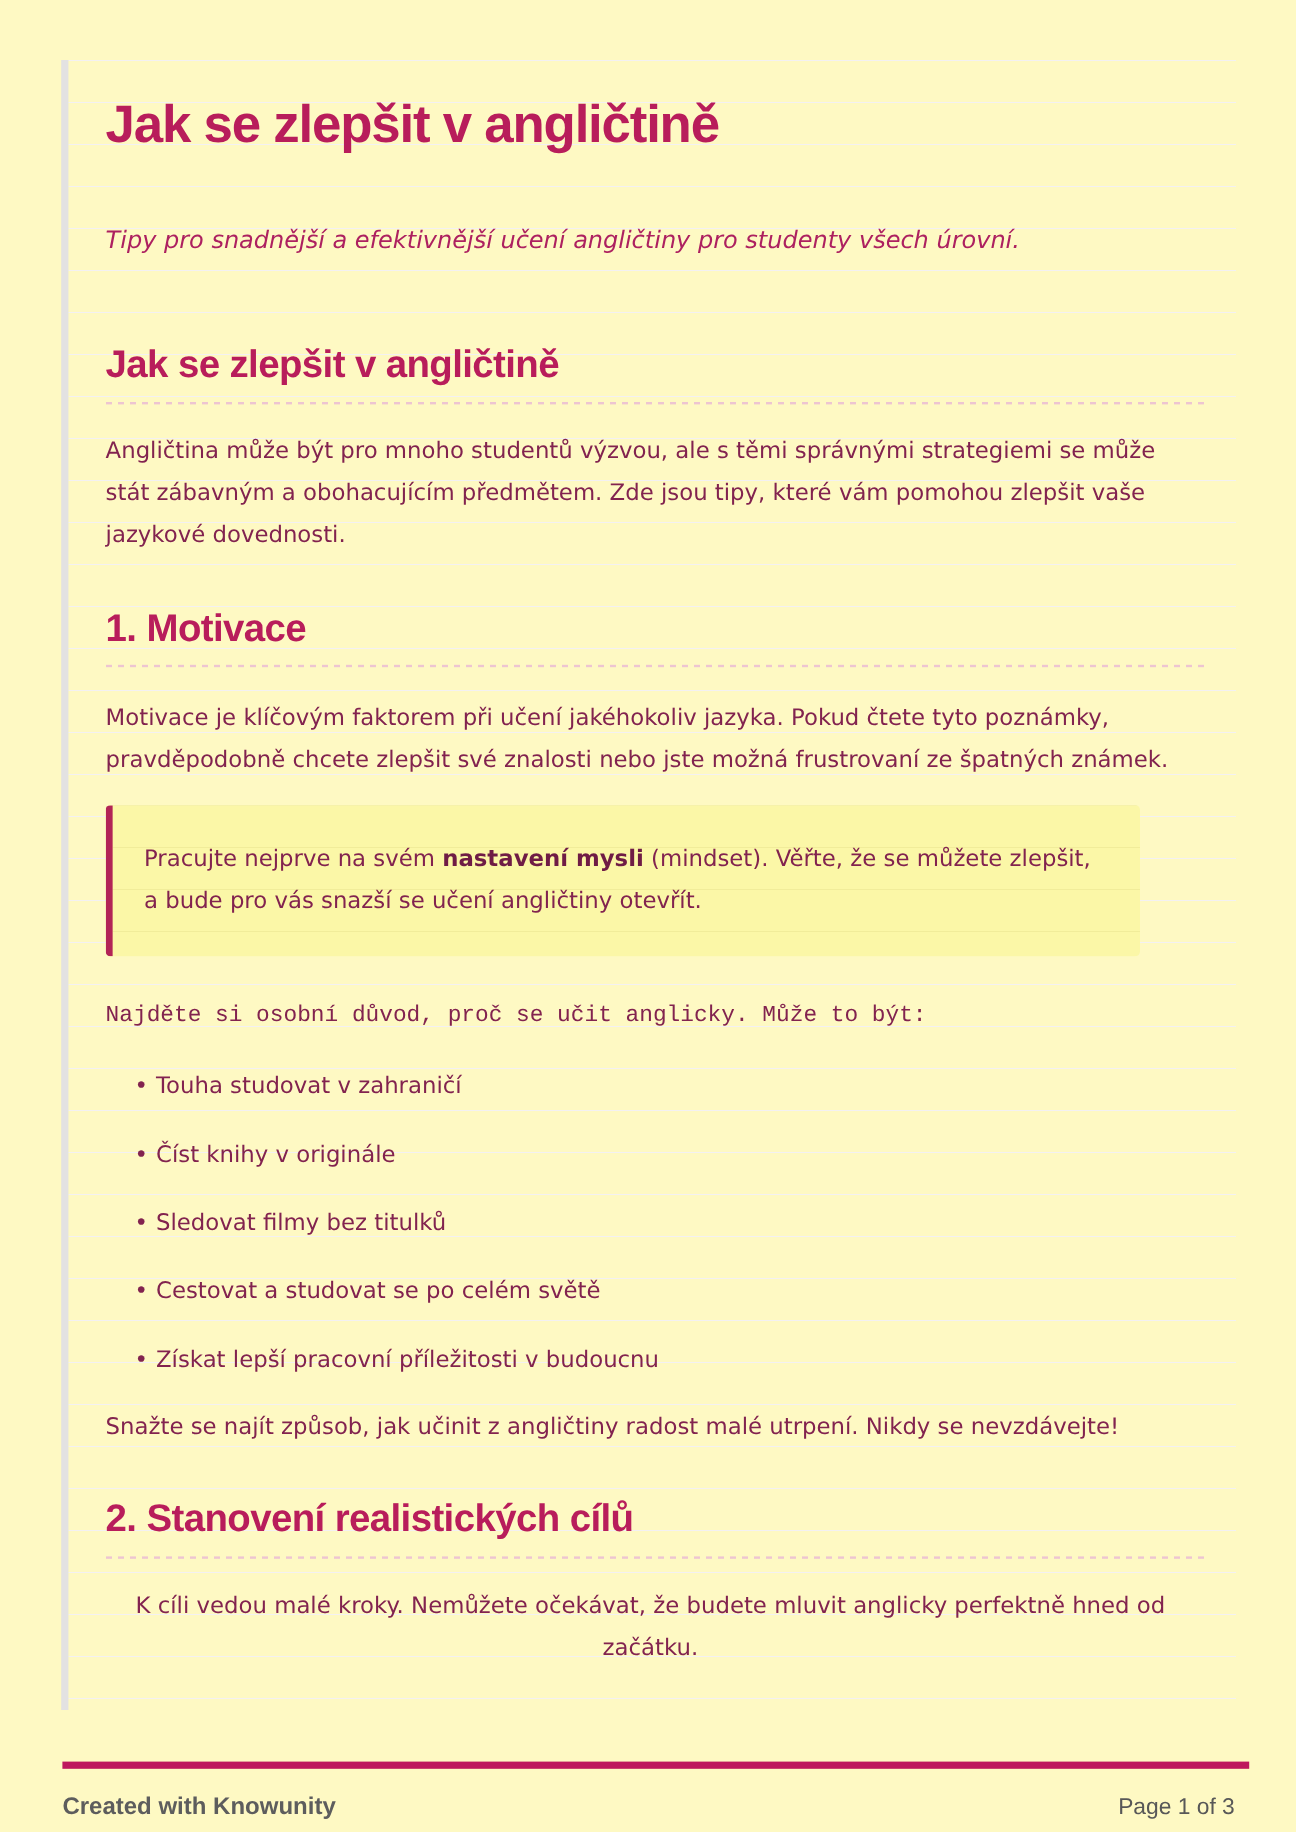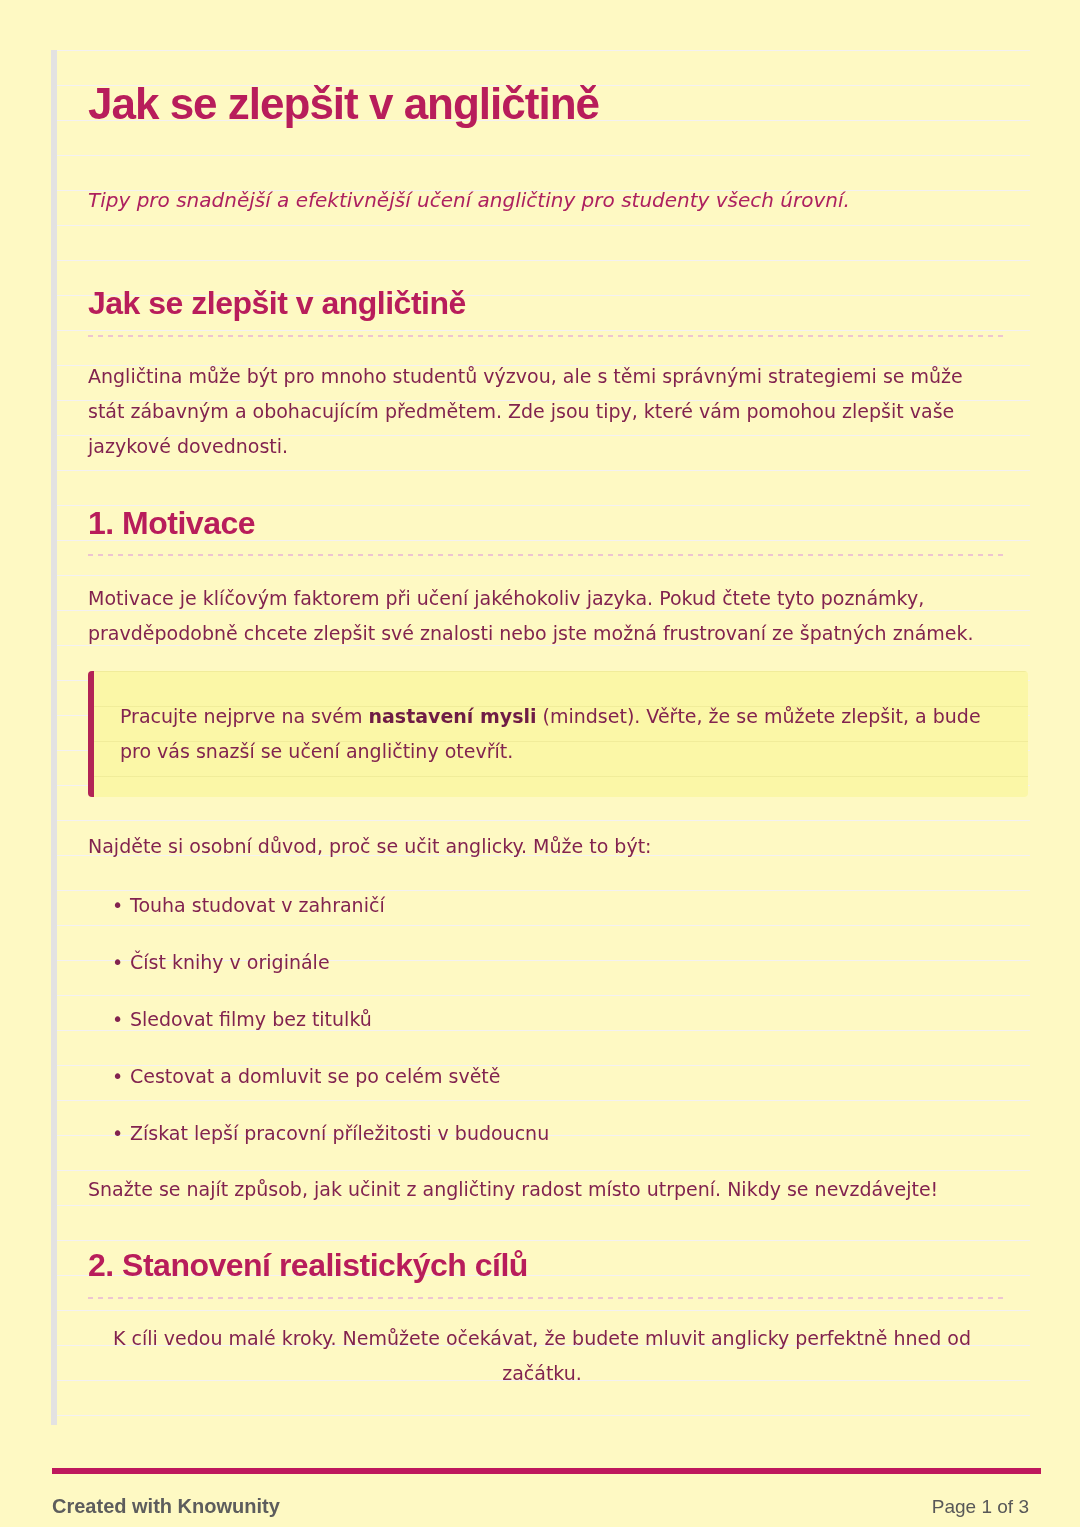--- a/index.html
+++ b/index.html
@@ -67,26 +67,26 @@
       transparent 5px, transparent 10px);
   }
   p.body {
     font-size: 19px;
     line-height: 35px;
     color: #82234f;
     width: 908px;
   }
   .p-intro     { margin-top: 22px; }
   .p-s1        { margin-top: 25px; }
-  .p-listintro { margin-top: 32px; }
+  .p-listintro { margin-top: 32px; font-family: Liberation Mono, monospace; }
   .p-outro     { margin-top: 21px; }
   .p-s2        { margin-top: 22px; text-align: center; }
   .callout {
     margin-top: 20px;
-    width: 940px;
+    width: 862px;
     border-left: 6px solid #b22456;
     border-radius: 4px;
     background-color: #fbf7a7;
     background-image: repeating-linear-gradient(
       to bottom,
       rgba(120,110,0,0.08) 0px, rgba(120,110,0,0.08) 1px,
       transparent 1px, transparent 35px);
     padding: 28px 28px 28px 26px;
   }
   .callout p.body { width: auto; }
@@ -161,25 +161,25 @@
       <div class="callout">
         <p class="body"><span>Pracujte nejprve na svém </span><strong>nastavení mysli</strong><span> (mindset). Věřte, že se můžete zlepšit, a bude pro vás snazší se učení angličtiny otevřít.</span></p>
       </div>
 
       <p class="body p-listintro">Najděte si osobní důvod, proč se učit anglicky. Může to být:</p>
 
       <ul class="reasons">
         <li>Touha studovat v zahraničí</li>
         <li>Číst knihy v originále</li>
         <li>Sledovat filmy bez titulků</li>
-        <li>Cestovat a domluvit se po celém světě</li>
+        <li>Cestovat a studovat se po celém světě</li>
         <li>Získat lepší pracovní příležitosti v budoucnu</li>
       </ul>
 
-      <p class="body p-outro">Snažte se najít způsob, jak učinit z angličtiny radost místo utrpení. Nikdy se nevzdávejte!</p>
+      <p class="body p-outro">Snažte se najít způsob, jak učinit z angličtiny radost malé utrpení. Nikdy se nevzdávejte!</p>
 
       <h2 class="section-heading h2-s2">2. Stanovení realistických cílů</h2>
       <div class="dotted-rule"></div>
 
       <p class="body p-s2">K cíli vedou malé kroky. Nemůžete očekávat, že budete mluvit anglicky perfektně hned od začátku.</p>
 
     </div>
   </div>
 
   <div class="footer">

